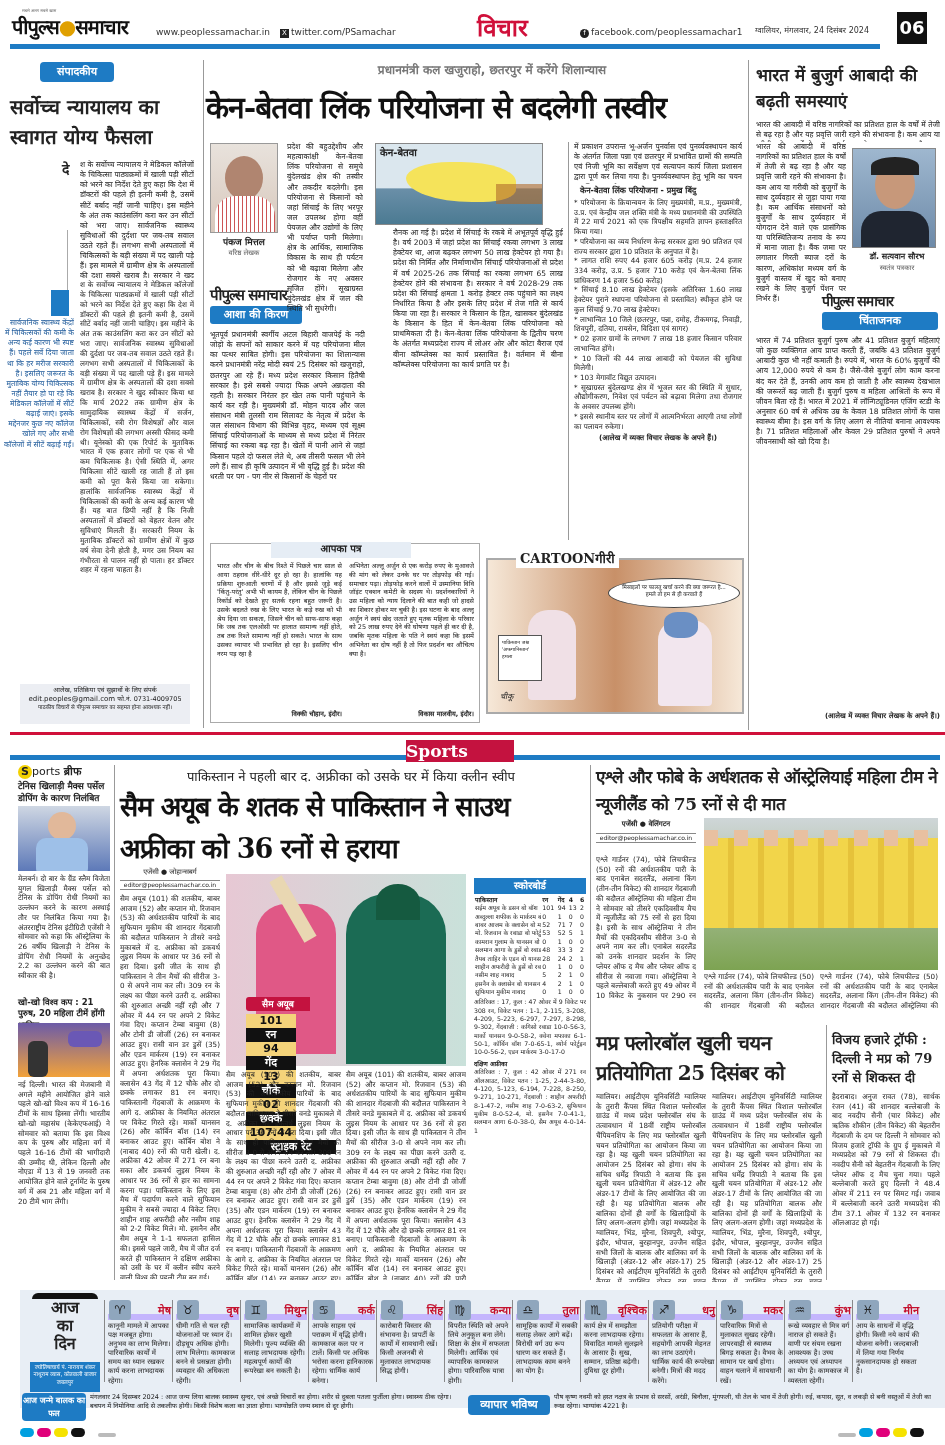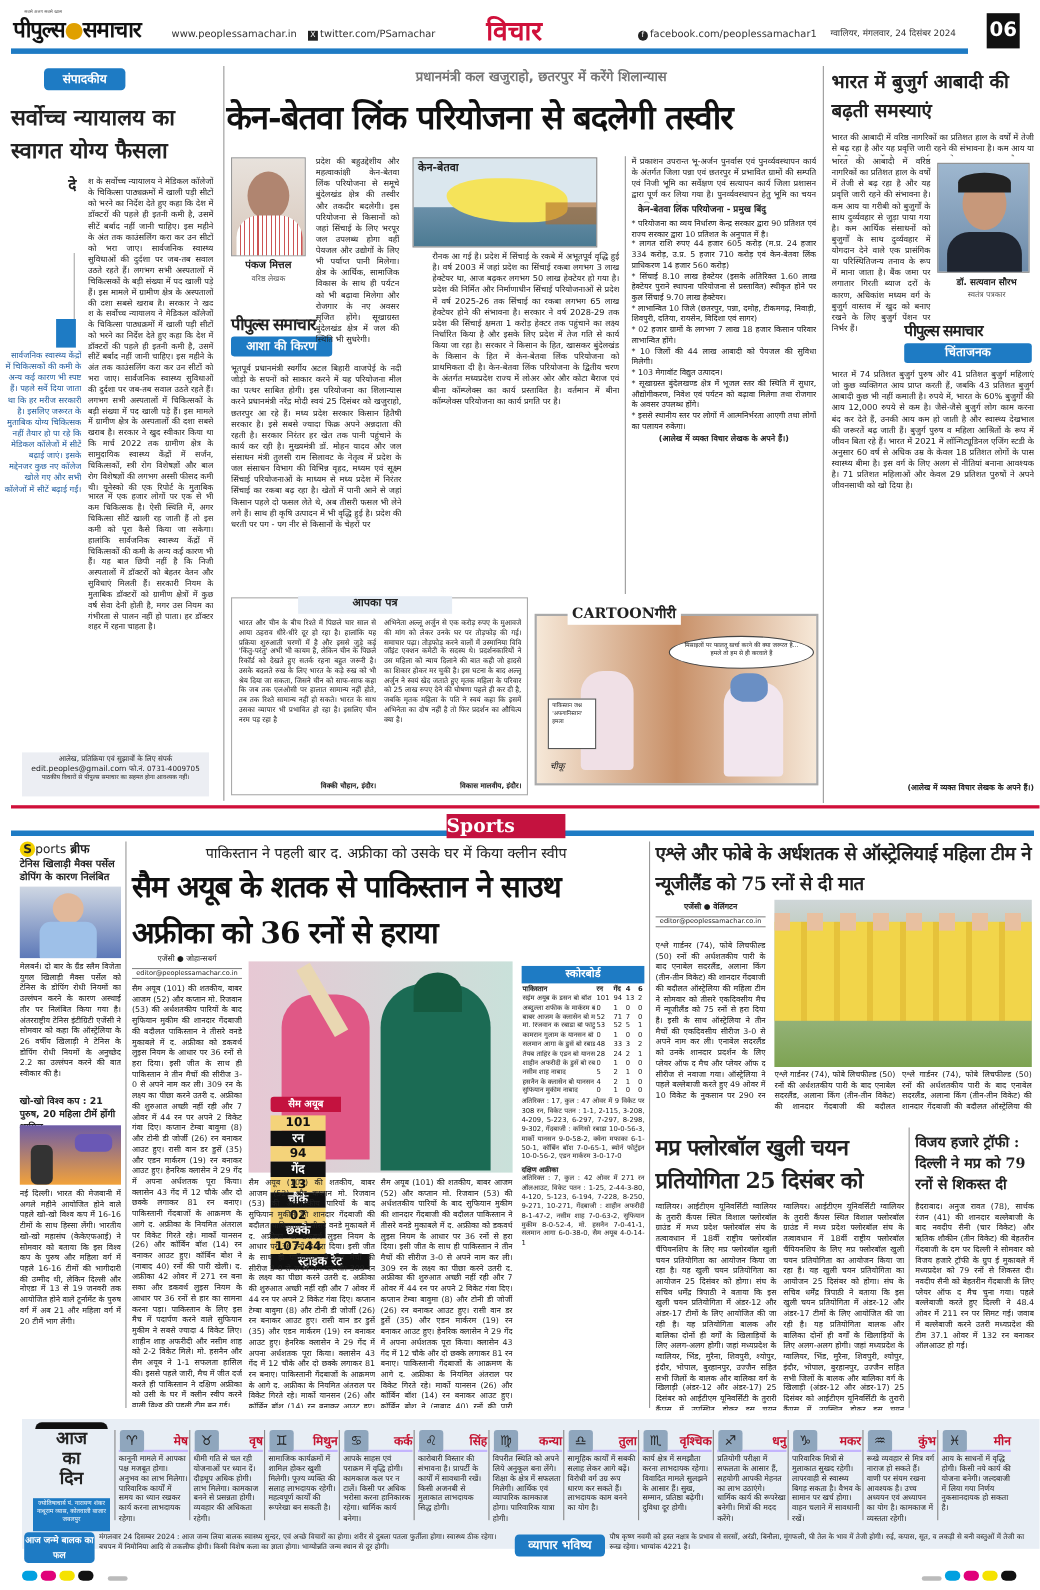--- a/index.html
+++ b/index.html
@@ -3,36 +3,36 @@
 <meta charset="utf-8">
 <style>
 *{box-sizing:border-box;margin:0;padding:0}
 body{width:945px;height:1445px;background:#fff;font-family:"DejaVu Sans",sans-serif;color:#222;position:relative;overflow:hidden;font-size:7.5px;line-height:1.35}
 .abs{position:absolute}
 .header{top:0;left:0;width:945px;height:46px}
 .logo{left:12px;top:14px;font-size:20px;font-weight:bold;color:#111;letter-spacing:-1px}
 .logo .dot{color:#e0a000}
 .logo-tag{left:22px;top:8px;font-size:4px;color:#555}
 .hurl{font-size:9px;color:#333;top:26px}
-.hsection{left:442px;top:12px;font-size:24px;font-weight:bold;color:#d0103a}
+.hsection{left:477px;top:12px;font-size:24px;font-weight:bold;color:#d0103a}
 .pagenum{right:0;top:14px;width:30px;height:32px;background:#111;color:#fff;font-size:18px;font-weight:bold;text-align:center;line-height:32px}
 .hrule{top:44px;left:10px;width:870px;height:5px;background:#1e7bc4}
 .serif-h{font-family:"DejaVu Serif",serif;font-weight:bold}
 .col{position:absolute;text-align:justify;overflow:hidden}
 .badge-blue{background:#1e7bc4;color:#fff;font-weight:bold;text-align:center;border-radius:3px}
 .vline{position:absolute;width:1px;background:#999}
 .imgbox{position:absolute;overflow:hidden}
 .scorebox{position:absolute;font-size:6.2px}
 .scorebox table{border-collapse:collapse;width:100%}
 .scorebox td{padding:0 1px;white-space:nowrap}
 .stat{display:block;text-align:center;font-weight:bold;font-size:11px;width:50px;height:14px;line-height:14px}
 .stat.v{background:#f4d37a;color:#111}
 .stat.l{background:#111;color:#fff}
 .zod{position:absolute;top:1300px;width:67px;height:82px;font-size:7px;line-height:1.3;border-left:1px solid #888;padding-left:3px}
-.zod .nm{font-weight:bold;color:#c4122f;font-size:11px;text-align:right;border-bottom:2px solid #c4b5fd;margin-bottom:2px;height:20px;padding-top:4px}
+.zod .nm{font-weight:bold;color:#c4122f;font-size:11px;text-align:right;border-bottom:6px solid #c4b5fd;margin-bottom:2px;height:20px;padding-top:4px}
 .zod .ic{position:absolute;left:4px;top:0;width:22px;height:20px;background:#8fa6bd;border-radius:3px;font-size:12px;color:#222;text-align:center;line-height:20px}
 .dots span{display:inline-block;width:14px;height:9px;border-radius:5px;margin-right:3px}
 </style>
 </head>
 <body>
 
 <div class="abs header">
   <div class="abs logo-tag">सबसे अलग सबसे खास</div>
   <div class="abs logo"><span>पीपुल्स</span><span class="dot">●</span><span>समाचार</span></div>
   <div class="abs hurl" style="left:156px">www.peoplessamachar.in</div>
@@ -74,20 +74,21 @@
 <div class="imgbox" style="left:375px;top:143px;width:168px;height:82px;border:1px solid #888;background:linear-gradient(#dbe7ee 0%,#dbe7ee 55%,#6a8fa8 56%,#4b7a92 100%)">
   <div style="position:absolute;left:30px;top:18px;width:110px;height:40px;background:#f5e35a;border-radius:40% 50% 30% 60%"></div>
   <div style="position:absolute;left:120px;top:40px;width:48px;height:20px;background:#b06a2a;opacity:.6"></div>
   <div style="position:absolute;left:4px;top:2px;font-weight:bold;font-size:10px;color:#222">केन-बेतवा</div>
 </div>
 <div class="col" style="left:393px;top:228px;width:170px;height:312px">रौनक आ गई है। प्रदेश में सिंचाई के रकबे में अभूतपूर्व वृद्धि हुई है। वर्ष 2003 में जहां प्रदेश का सिंचाई रकबा लगभग 3 लाख हेक्टेयर था, आज बढ़कर लगभग 50 लाख हेक्टेयर हो गया है। प्रदेश की निर्मित और निर्माणाधीन सिंचाई परियोजनाओं से प्रदेश में वर्ष 2025-26 तक सिंचाई का रकबा लगभग 65 लाख हेक्टेयर होने की संभावना है। सरकार ने वर्ष 2028-29 तक प्रदेश की सिंचाई क्षमता 1 करोड़ हेक्टर तक पहुंचाने का लक्ष्य निर्धारित किया है और इसके लिए प्रदेश में तेज गति से कार्य किया जा रहा है। सरकार ने किसान के हित, खासकर बुंदेलखंड के किसान के हित में केन-बेतवा लिंक परियोजना को प्राथमिकता दी है। केन-बेतवा लिंक परियोजना के द्वितीय चरण के अंतर्गत मध्यप्रदेश राज्य में लोअर ओर और कोटा बैराज एवं बीना कॉम्प्लेक्स का कार्य प्रस्तावित है। वर्तमान में बीना कॉम्प्लेक्स परियोजना का कार्य प्रगति पर है।</div>
 <div class="vline" style="left:568px;top:142px;height:398px"></div>
 <div class="col" style="left:574px;top:142px;width:168px;height:42px">में प्रकाशन उपरान्त भू-अर्जन पुनर्वास एवं पुनर्व्यवस्थापन कार्य के अंतर्गत जिला पन्ना एवं छतरपुर में प्रभावित ग्रामों की सम्पति एवं निजी भूमि का सर्वेक्षण एवं सत्यापन कार्य जिला प्रशासन द्वारा पूर्ण कर लिया गया है। पुनर्व्यवस्थापन हेतु भूमि का चयन कर लिया गया है।</div>
 <div class="abs" style="left:580px;top:186px;width:160px;font-weight:bold;font-size:8px">केन-बेतवा लिंक परियोजना - प्रमुख बिंदु</div>
 <div class="abs" style="left:574px;top:198px;width:168px;height:330px;overflow:hidden;font-size:7.2px;text-align:justify">
+  <div>* <span>परियोजना के क्रियान्वयन के लिए मुख्यमंत्री, म.प्र., मुख्यमंत्री, उ.प्र. एवं केन्द्रीय जल शक्ति मंत्री के मध्य प्रधानमंत्री की उपस्थिति में 22 मार्च 2021 को एक त्रिपक्षीय सहमति ज्ञापन हस्ताक्षरित किया गया।</span></div>
   <div>* <span>परियोजना का व्यय निर्धारण केन्द्र सरकार द्वारा 90 प्रतिशत एवं राज्य सरकार द्वारा 10 प्रतिशत के अनुपात में है।</span></div>
   <div>* <span>लागत राशि रुपए 44 हजार 605 करोड़ (म.प्र. 24 हजार 334 करोड़, उ.प्र. 5 हजार 710 करोड़ एवं केन-बेतवा लिंक प्राधिकरण 14 हजार 560 करोड़)</span></div>
   <div>* <span>सिंचाई 8.10 लाख हेक्टेयर (इसके अतिरिक्त 1.60 लाख हेक्टेयर पुराने स्थापना परियोजना से प्रस्तावित) स्थीकृत होने पर कुल सिंचाई 9.70 लाख हेक्टेयर।</span></div>
   <div>* <span>लाभान्वित 10 जिले (छतरपुर, पन्ना, दमोह, टीकमगढ़, निवाड़ी, शिवपुरी, दतिया, रायसेन, विदिशा एवं सागर)</span></div>
   <div>* <span>02 हजार ग्रामों के लगभग 7 लाख 18 हजार किसान परिवार लाभान्वित होंगे।</span></div>
   <div>* <span>10 जिलों की 44 लाख आबादी को पेयजल की सुविधा मिलेगी।</span></div>
   <div>* <span>103 मेगावॉट विद्युत उत्पादन।</span></div>
   <div>* <span>सूखाग्रस्त बुंदेलखण्ड क्षेत्र में भूजल स्तर की स्थिति में सुधार, औद्योगीकरण, निवेश एवं पर्यटन को बढ़ावा मिलेगा तथा रोजगार के अवसर उपलब्ध होंगे।</span></div>
   <div>* <span>इससे स्थानीय स्तर पर लोगों में आत्मनिर्भरता आएगी तथा लोगों का पलायन रुकेगा।</span></div>
   <div style="text-align:center;font-weight:bold;margin-top:2px">(आलेख में व्यक्त विचार लेखक के अपने हैं।)</div>

